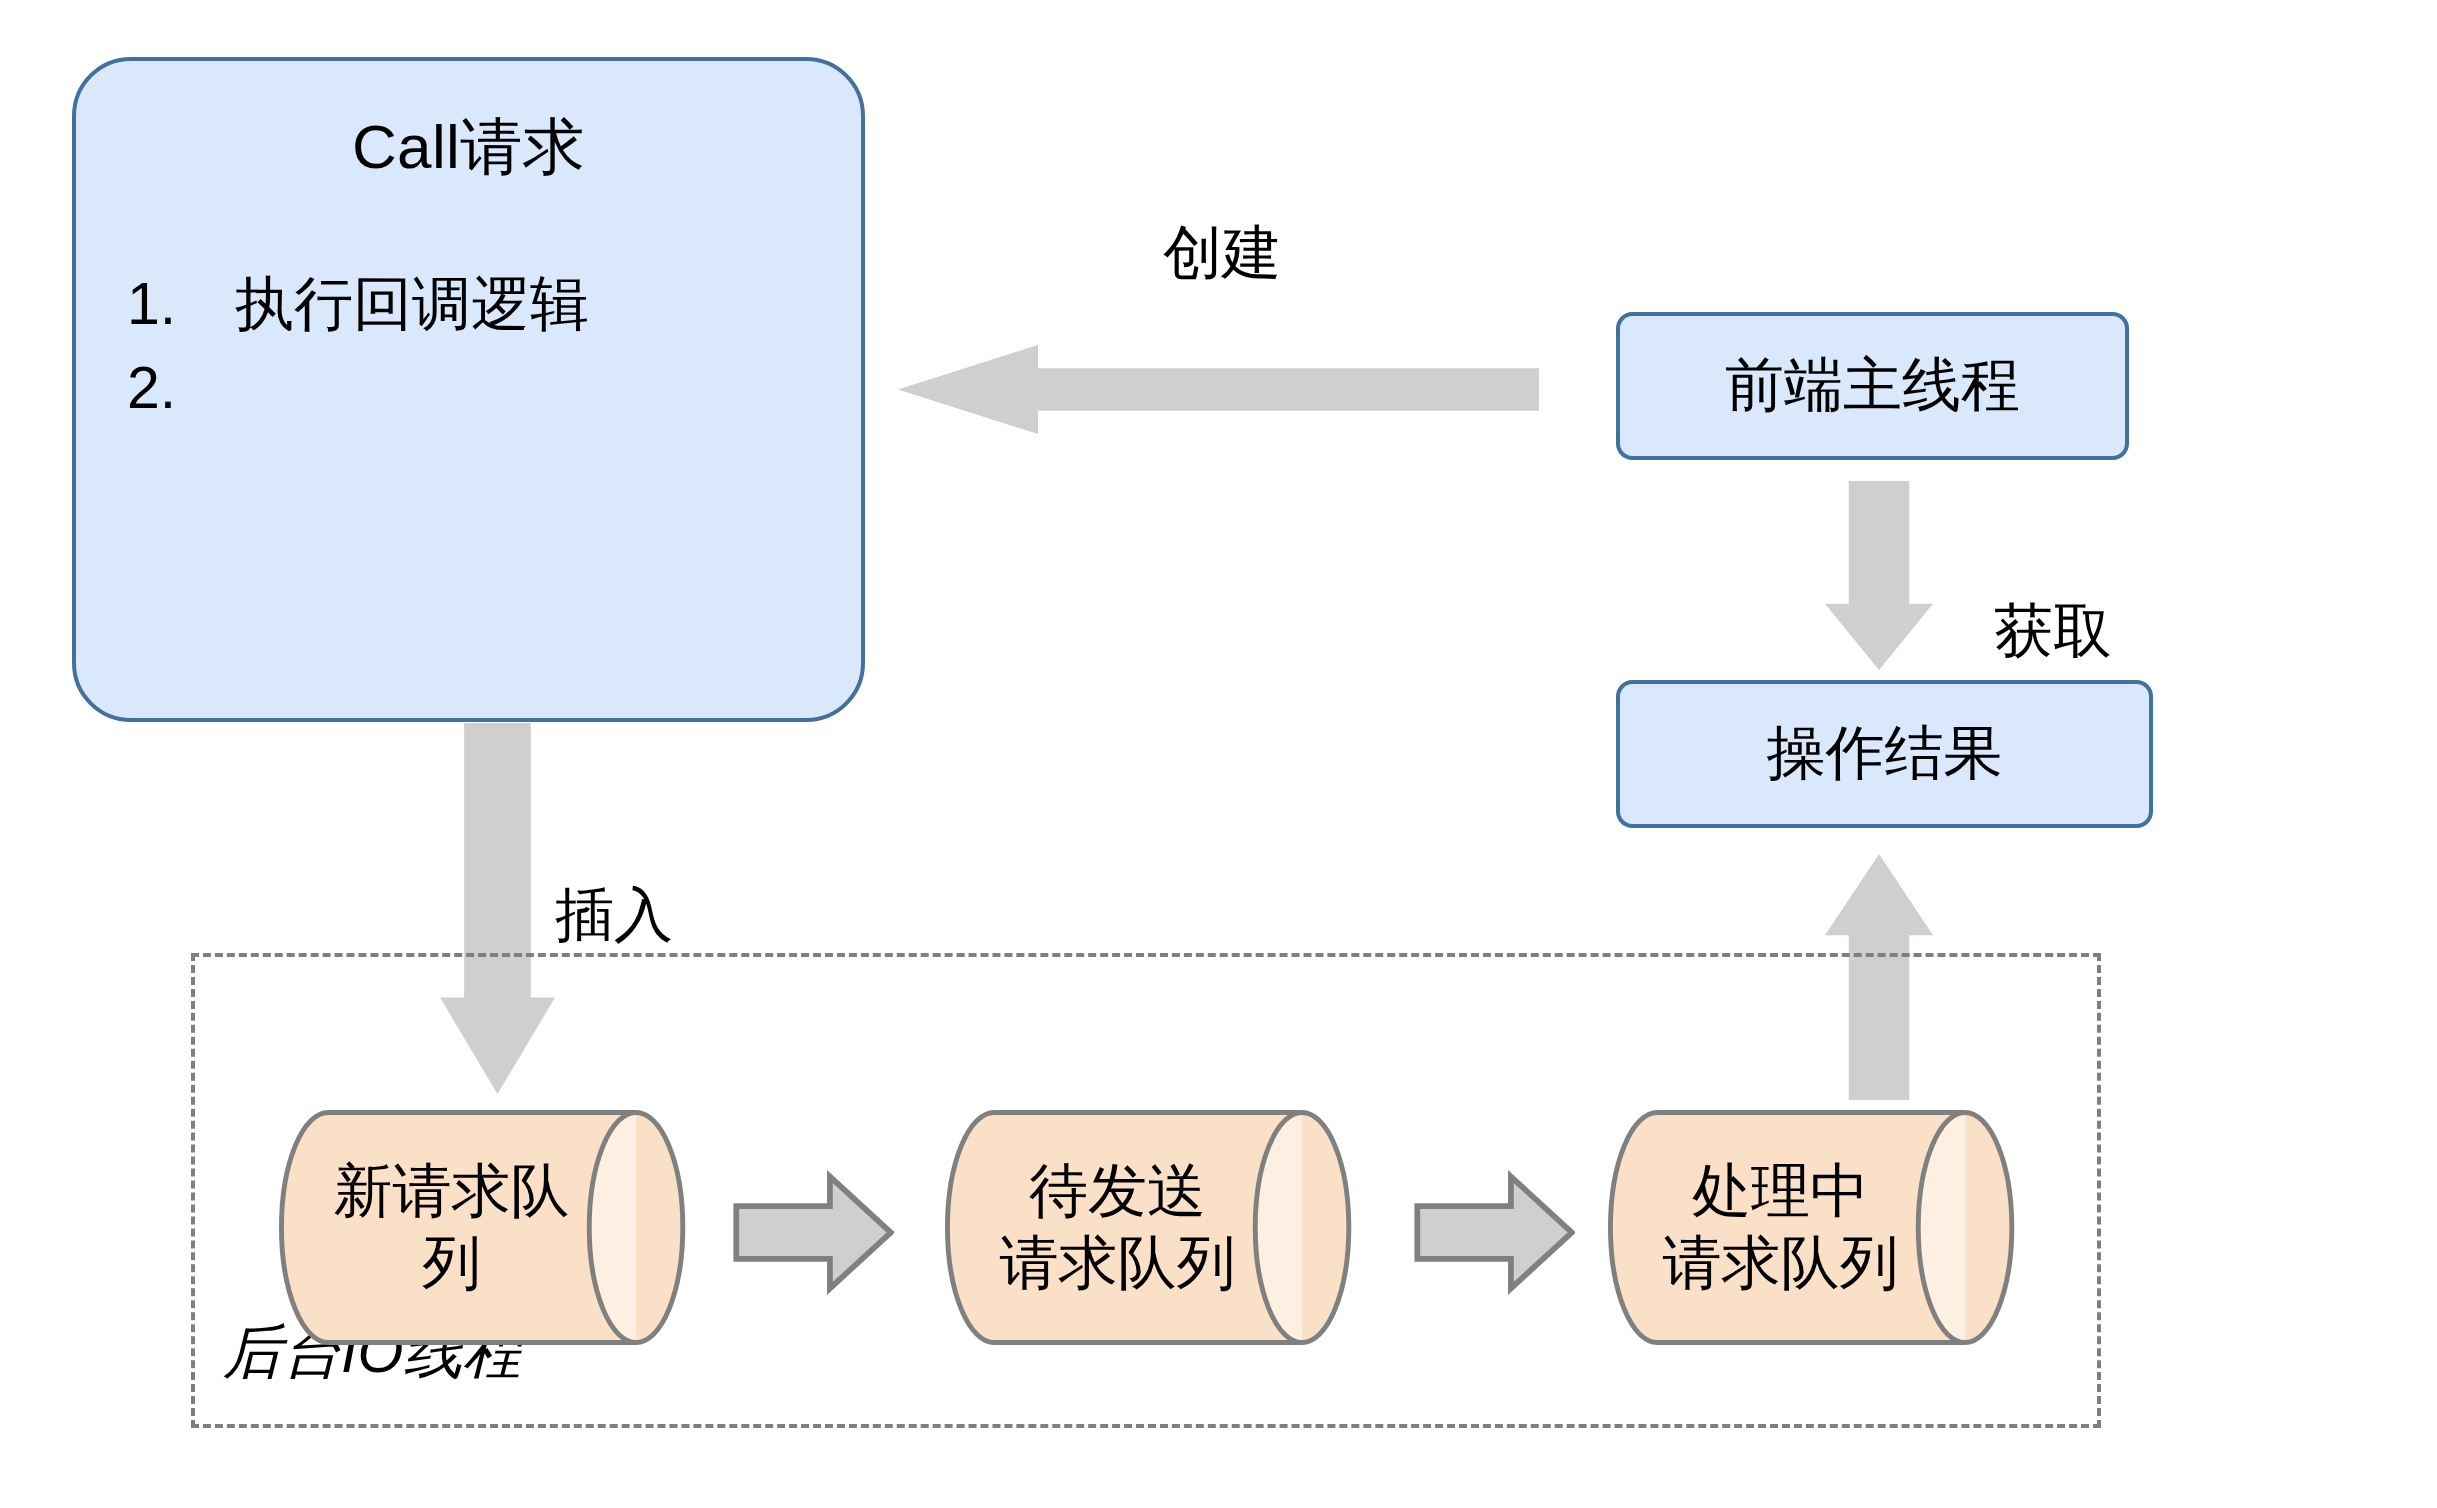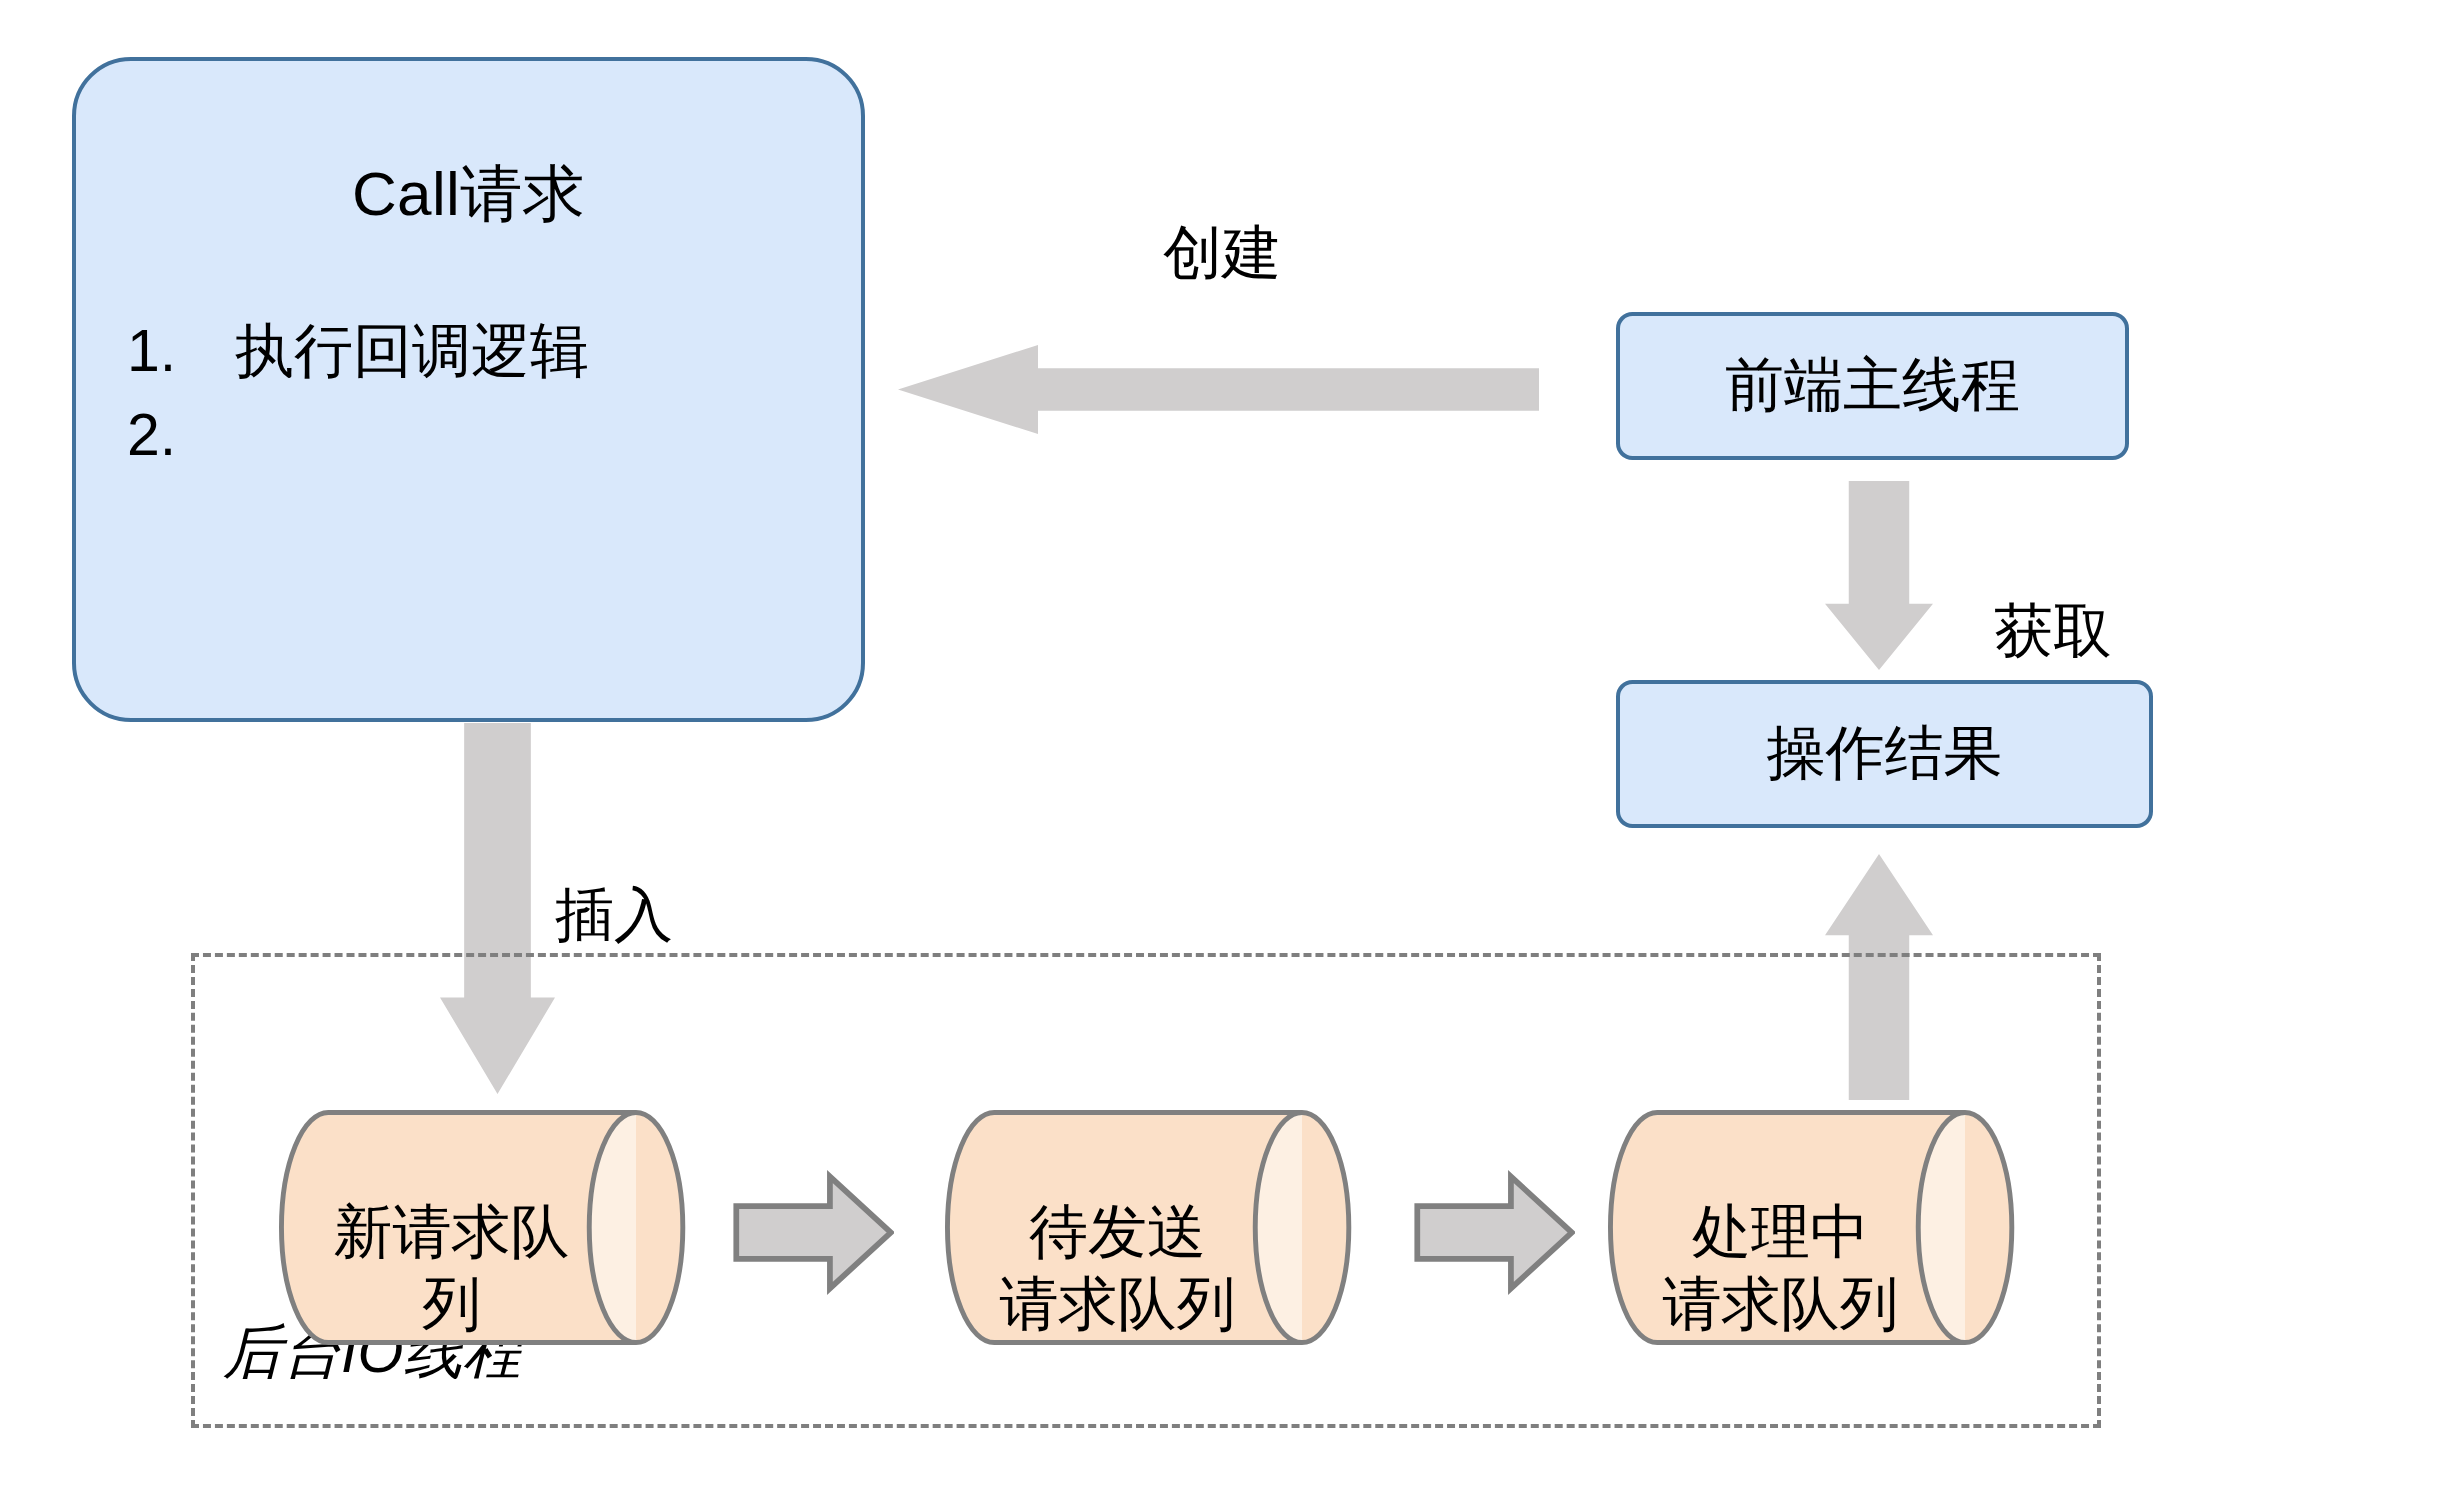--- a/index.html
+++ b/index.html
@@ -32,21 +32,21 @@
   }
   #call-request-box {
     left: 72px;
     top: 57px;
     width: 793px;
     height: 665px;
     border-radius: 59px;
     justify-content: flex-start;
   }
   #call-request-title {
-    margin-top: 99px;
+    margin-top: 52px;
     font-size: 62px;
     line-height: 1.1;
     letter-spacing: 0.4px;
   }
   #call-request-list {
     margin: 82px 0 0 0;
     padding: 0;
     list-style: none;
     align-self: flex-start;
     margin-left: 51px;
@@ -162,21 +162,20 @@
     width: 345px;
     height: 100%;
     display: flex;
     flex-direction: column;
     align-items: center;
     justify-content: center;
     font-size: 59px;
     line-height: 1.22;
     text-align: center;
     white-space: nowrap;
-    margin-top: 41px;
   }
   #cyl-new      { left: 279px;  top: 1110px; }
   #cyl-pending  { left: 945px; top: 1110px; }
   #cyl-process  { left: 1608px; top: 1110px; }
 
   
   .edge-label {
     position: absolute;
     font-size: 59px;
     white-space: nowrap;

